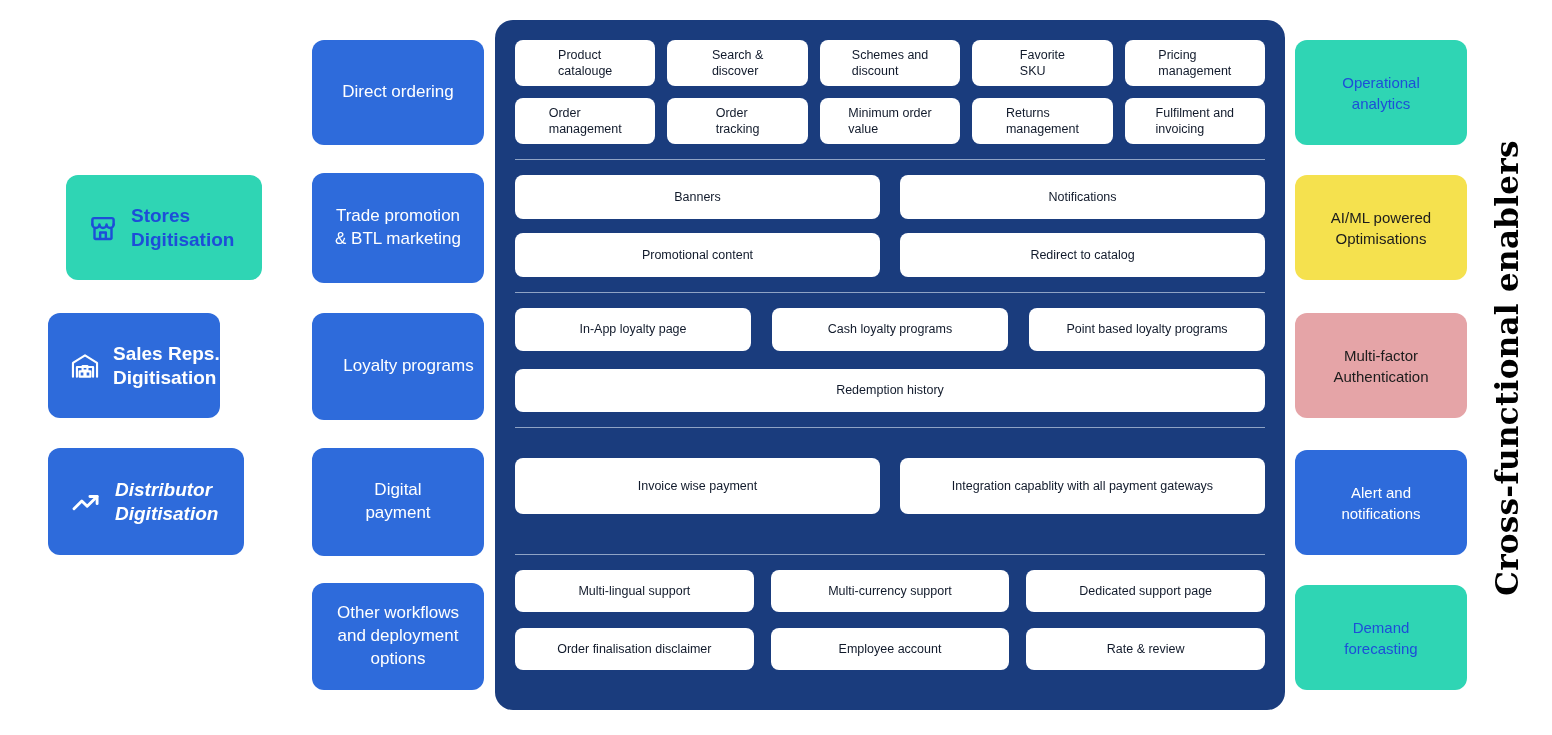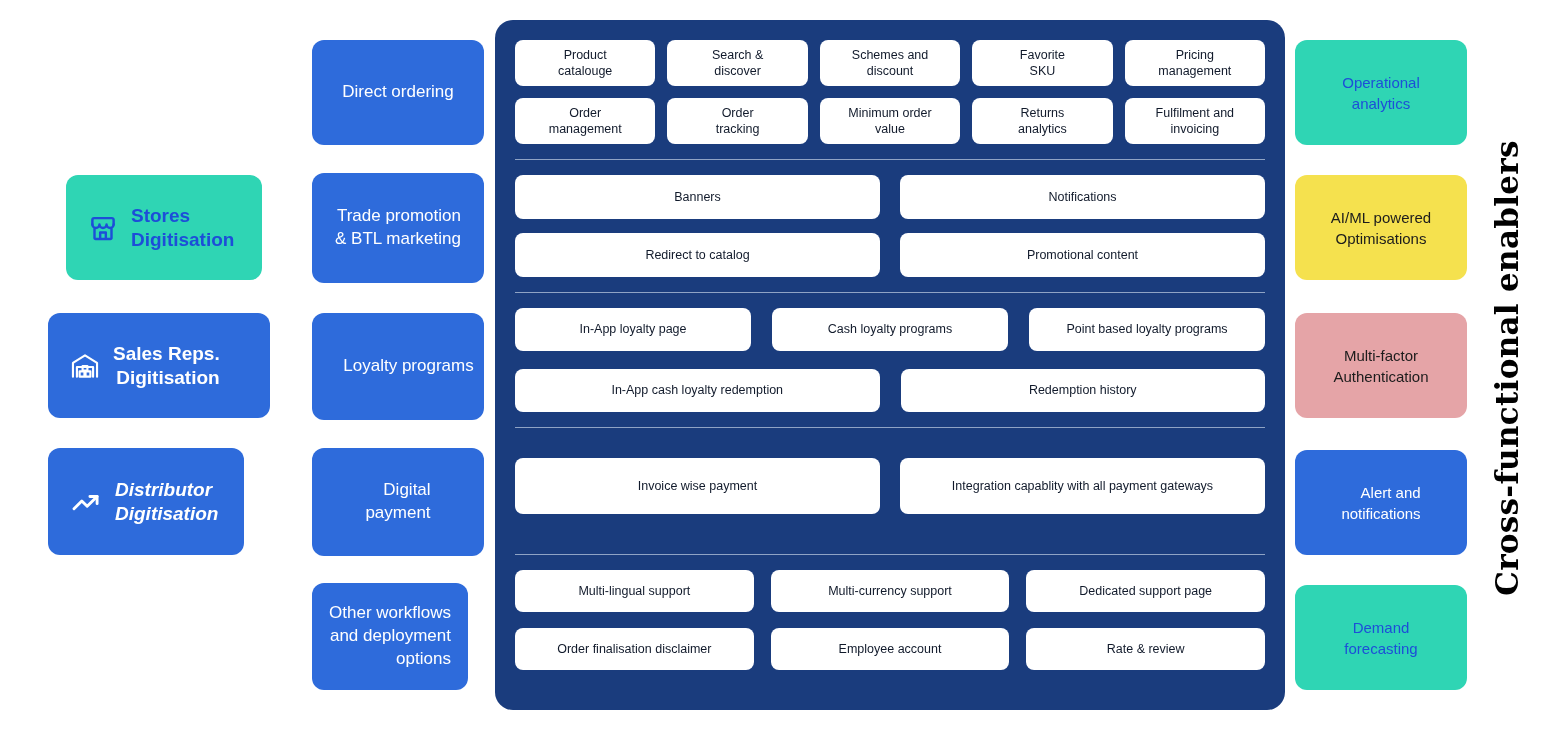--- a/index.html
+++ b/index.html
@@ -3,36 +3,36 @@
 <meta charset="utf-8">
 <style>
   html,body{margin:0;padding:0;}
   body{
     width:1552px;height:735px;position:relative;background:#ffffff;
     font-family:"Liberation Sans",sans-serif;overflow:hidden;
   }
   .abs{position:absolute;box-sizing:border-box;}
   .card{border-radius:12px;display:flex;align-items:center;justify-content:center;text-align:center;}
   .v-teal{background:#2FD5B4;color:#1d4ed8;}
-  .v-blue{background:#2E6BDB;color:#ffffff;text-align:right;}
+  .v-blue{background:#2E6BDB;color:#ffffff;}
   .v-yellow{background:#F5E14E;color:#1c1c1c;}
   .v-pink{background:#E5A4A7;color:#1c1c1c;}
   .pillar{justify-content:flex-start;padding-left:20px;gap:11px;text-align:left;}
   .pillar-label{font-size:19px;font-weight:700;line-height:1.22;white-space:pre-line;}
   .pillar .icon{flex:0 0 auto;display:flex;align-items:center;}
   .category-label{font-size:17px;font-weight:400;line-height:1.35;white-space:pre-line;}
   .enabler-label{font-size:15px;font-weight:400;line-height:1.4;white-space:pre-line;}
   .panel{left:495px;top:20px;width:790px;height:690px;background:#1A3C7D;border-radius:18px;padding:20px;}
   .row{display:flex;}
   .g12{gap:12px}.g14{gap:20px}.g17{gap:17px}.g21{gap:21px}
   .mt12{margin-top:12px}.mt14{margin-top:14px}.mt16{margin-top:16px}.mt18{margin-top:18px}
   .s4row{margin:30px 0 40px 0;}
   .chip{
     background:#ffffff;border-radius:8px;color:#111a2b;font-size:12.5px;line-height:1.32;
-    display:flex;align-items:center;justify-content:center;text-align:center;
+    display:flex;align-items:center;justify-content:center;text-align:left;
     white-space:pre-line;flex:1;padding:2px 10px;box-sizing:border-box;
   }
   .h46 .chip{height:46px;}
   .h44 .chip{height:44px;}
   .h43 .chip{height:43px;}
   .h56 .chip{height:56px;}
   .h42 .chip{height:42px;}
   .divider{height:1px;background:#8FA3C5;margin:15px 0;}
   .vertical-title-wrap{left:1462px;top:0;width:90px;height:735px;display:flex;align-items:center;justify-content:center;}
   .vertical-title{
@@ -50,21 +50,21 @@
       <path d="M4.5 9.5 V6.2 a1.2 1.2 0 0 1 1.2-1.2 h12.6 a1.2 1.2 0 0 1 1.2 1.2 V9.5"></path>
       <path d="M4.5 9.5 a2.5 2.5 0 0 0 5 0 a2.5 2.5 0 0 0 5 0 a2.5 2.5 0 0 0 5 0"></path>
       <path d="M6 12.6 V19 a0.8 0.8 0 0 0 0.8 0.8 h10.4 a0.8 0.8 0 0 0 0.8-0.8 V12.6"></path>
       <path d="M10 19.6 v-4.4 h4 v4.4"></path>
     </svg>
   </span>
   <span class="pillar-label">Stores
 Digitisation</span>
 </div>
 
-<div class="abs card pillar v-blue" style="left:48px;top:313px;width:222px;height:105px;text-align:right;">
+<div class="abs card pillar v-blue" style="left:48px;top:313px;width:172px;height:105px;">
   <span class="icon">
     <svg width="34" height="34" viewBox="0 0 24 24" fill="none" stroke="currentColor" stroke-width="1.5" stroke-linecap="round" stroke-linejoin="round">
       <path d="M3.5 19.5 V9.8 L12 4.5 l8.5 5.3 V19.5"></path>
       <path d="M6.3 19.5 v-6.8 h11.4 v6.8"></path>
       <rect x="8.2" y="15.8" width="3.4" height="3.7"></rect>
       <rect x="12.4" y="15.8" width="3.4" height="3.7"></rect>
       <rect x="10.3" y="12" width="3.4" height="3.2"></rect>
     </svg>
   </span>
   <span class="pillar-label">Sales Reps.
@@ -89,21 +89,21 @@
   <span class="category-label">Trade promotion
 &amp; BTL marketing</span>
 </div>
 <div class="abs card v-blue" style="left:312px;top:313px;width:172px;height:107px;padding-left:21px;">
   <span class="category-label">Loyalty programs</span>
 </div>
 <div class="abs card v-blue" style="left:312px;top:448px;width:172px;height:108px;">
   <span class="category-label">Digital
 payment</span>
 </div>
-<div class="abs card v-blue" style="left:312px;top:583px;width:156px;height:107px;">
+<div class="abs card v-blue" style="left:312px;top:583px;width:172px;height:107px;">
   <span class="category-label">Other workflows
 and deployment
 options</span>
 </div>
 
 <div class="abs panel">
 
   <div>
     <div class="row g12 h46">
       <div class="chip">Product
@@ -118,49 +118,48 @@
 management</div>
     </div>
     <div class="row g12 mt12 h46">
       <div class="chip">Order
 management</div>
       <div class="chip">Order
 tracking</div>
       <div class="chip">Minimum order
 value</div>
       <div class="chip">Returns
-analytics</div>
+management</div>
       <div class="chip">Fulfilment and
 invoicing</div>
     </div>
   </div>
 
   <div class="divider"></div>
 
   <div>
     <div class="row g14 h44">
       <div class="chip">Banners</div>
       <div class="chip">Notifications</div>
     </div>
     <div class="row g14 mt14 h44">
+      <div class="chip">Promotional content</div>
       <div class="chip">Redirect to catalog</div>
-      <div class="chip">Promotional content</div>
     </div>
   </div>
 
   <div class="divider"></div>
 
   <div>
     <div class="row g21 h43">
       <div class="chip">In-App loyalty page</div>
       <div class="chip">Cash loyalty programs</div>
       <div class="chip">Point based loyalty programs</div>
     </div>
     <div class="row g21 mt18 h43">
-      <div class="chip">In-App cash loyalty redemption</div>
       <div class="chip">Redemption history</div>
     </div>
   </div>
 
   <div class="divider"></div>
 
   <div>
     <div class="row g14 h56 s4row">
       <div class="chip">Invoice wise payment</div>
       <div class="chip">Integration capablity with all payment gateways</div>

